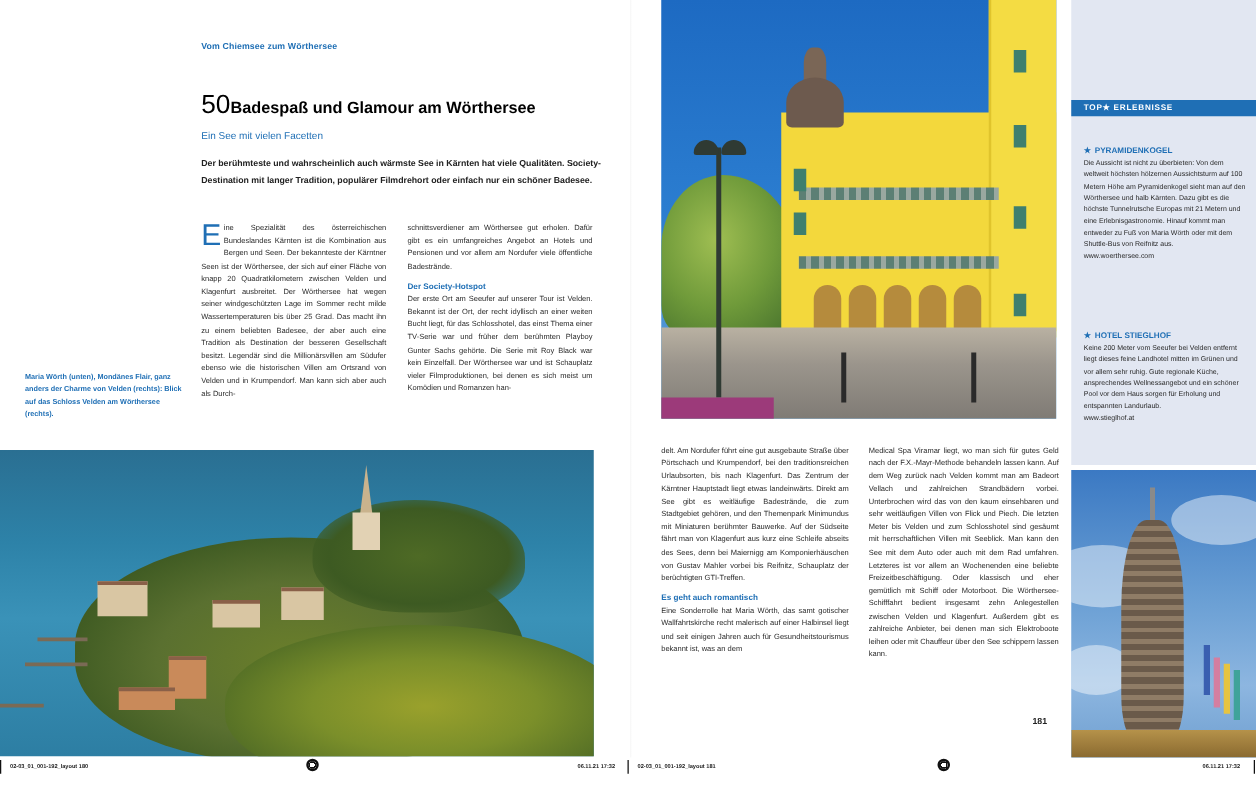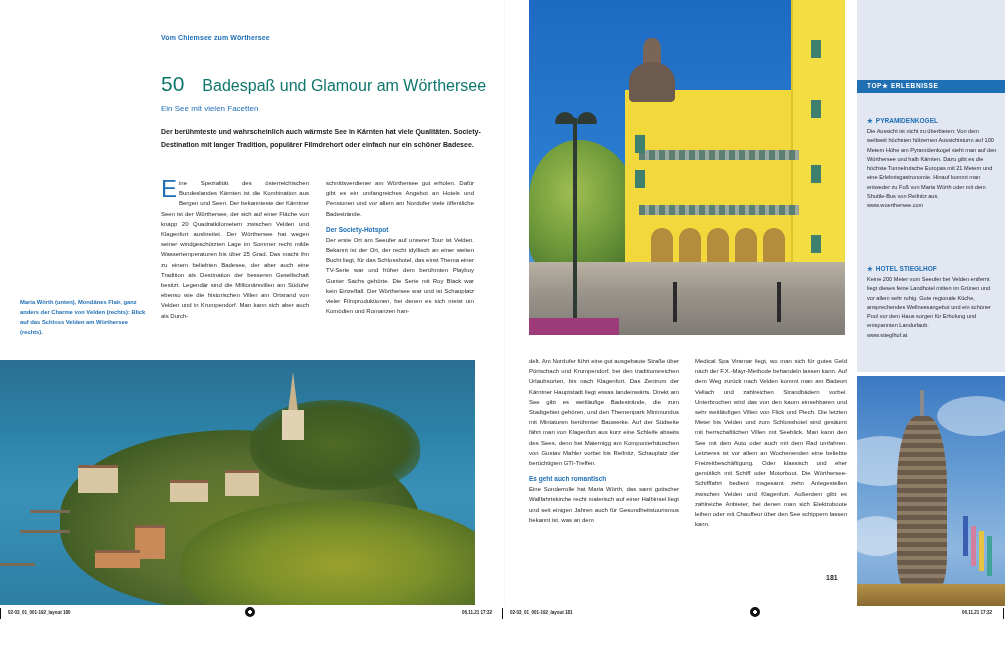--- a/index.html
+++ b/index.html
@@ -3,23 +3,23 @@
 <meta charset="utf-8">
 <style>
   * { box-sizing: border-box; margin: 0; padding: 0; }
   html, body { width: 1005px; height: 648px; background: #ffffff; overflow: hidden; }
   body { position: relative; font-family: "Liberation Sans", sans-serif; color: #1a1a1a; }
 
   .spread { position: absolute; left: 0; top: 0; width: 1005px; height: 610px; }
 
   
   .section-label { position: absolute; left: 161px; top: 34px; font-size: 7px; font-weight: bold; color: #1f6fb5; letter-spacing: 0.1px; }
-  .headline { position: absolute; left: 161px; top: 72px; display: flex; align-items: baseline; gap: 18px; color: #0f766e; }
+  .headline { position: absolute; left: 161px; top: 72px; display: flex; align-items: baseline; gap: 0; color: #000000; }
   .headline .num { font-size: 21px; font-weight: normal; }
-  .headline .title { font-size: 16px; font-weight: normal; text-align: right; }
+  .headline .title { font-size: 13px; font-weight: bold; text-align: right; }
   .subhead { position: absolute; left: 161px; top: 104px; font-size: 8px; font-weight: normal; color: #1f6fb5; }
   .lead { position: absolute; left: 161px; top: 126px; width: 330px; font-size: 7px; font-weight: bold; line-height: 12.5px; color: #222; }
 
   .col { position: absolute; font-size: 6px; line-height: 10.2px; color: #2a2a2a; text-align: justify; }
   .col p { margin: 0; }
   .col h4 { font-size: 6.5px; font-weight: bold; color: #1f6fb5; margin-top: 6px; line-height: 10px; }
   .col1 { left: 161px; top: 178px; width: 148px; }
   .col2 { left: 326px; top: 178px; width: 148px; }
   .dropcap { float: left; font-size: 24px; line-height: 20px; color: #1f6fb5; margin-right: 2px; margin-top: 1px; font-weight: normal; }
 

